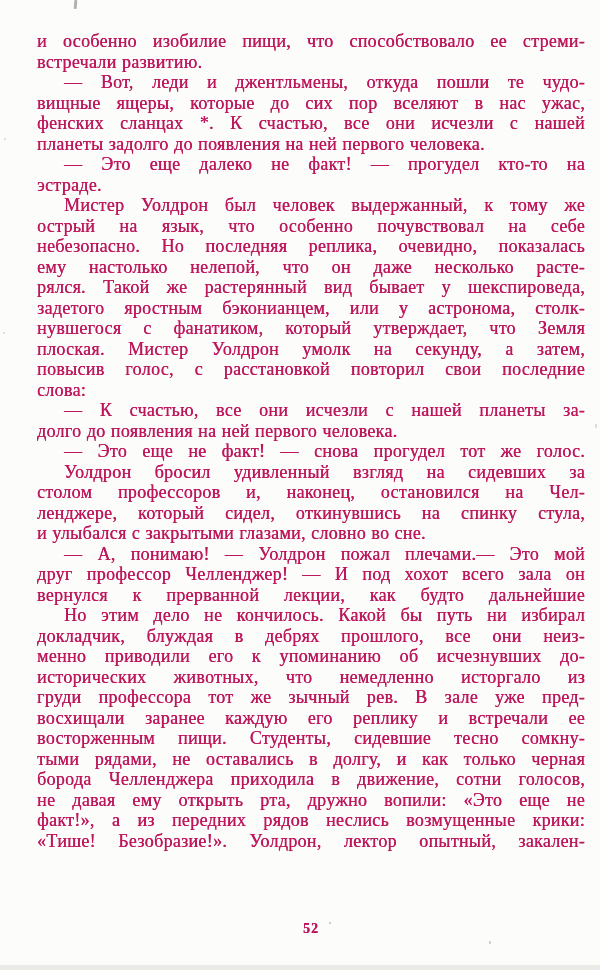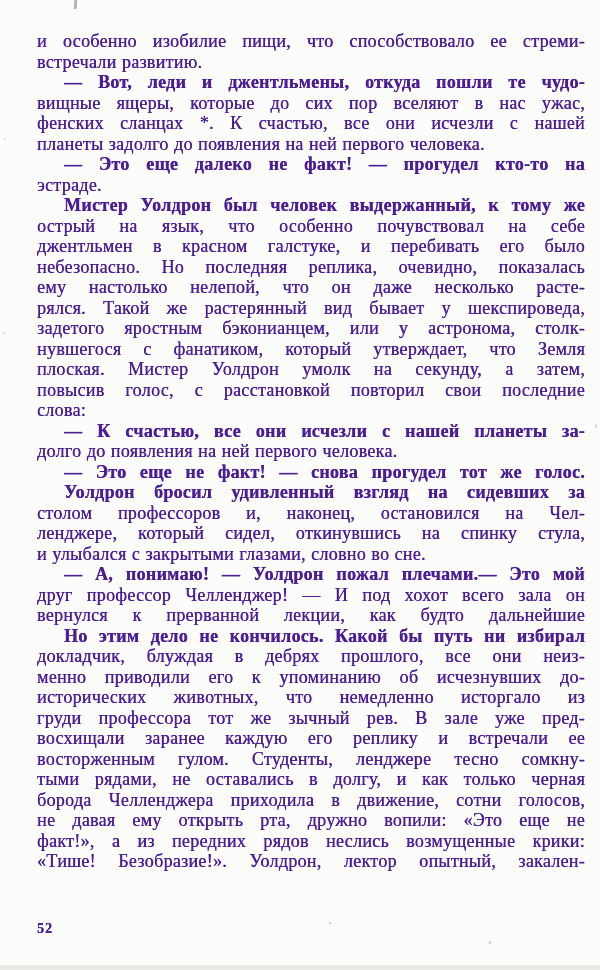--- a/index.html
+++ b/index.html
@@ -7,44 +7,45 @@
     padding: 0;
     background: #ffffff;
   }
   .page {
     position: relative;
     width: 600px;
     height: 970px;
     background: #fcfcfa;
     overflow: hidden;
     font-family: "Liberation Serif", "DejaVu Serif", serif;
-    color: #4c1d95;
+    color: #be185d;
   }
   .text-block {
     position: absolute;
     left: 37px;
     top: 31px;
     width: 548px;
     font-size: 18px;
     line-height: 20.5px;
     letter-spacing: 0.3px;
     word-spacing: 0.5px;
     text-shadow: 0.3px 0 0 currentColor;
   }
   .line { white-space: normal; }
   .line.j {
     text-align: justify;
     text-align-last: justify;
   }
-  .line.i { text-indent: 27px; font-weight: bold; }
+  .line.i { text-indent: 27px; }
   .page-number {
     position: absolute;
     left: 37px;
     top: 921px;
     width: 548px;
+    text-align: center;
     font-size: 14px;
     font-weight: bold;
     letter-spacing: 1px;
     text-shadow: 0.3px 0 0 currentColor;
   }
   
   .speck {
     position: absolute;
     background: #8a8a86;
     border-radius: 1px;
@@ -77,21 +78,20 @@
       <div class="line j">и особенно изобилие пищи, что способствовало ее стреми-</div>
       <div class="line">встречали развитию.</div>
       <div class="line j i">— Вот, леди и джентльмены, откуда пошли те чудо-</div>
       <div class="line j">вищные ящеры, которые до сих пор вселяют в нас ужас,</div>
       <div class="line j">фенских сланцах *. К счастью, все они исчезли с нашей</div>
       <div class="line">планеты задолго до появления на ней первого человека.</div>
       <div class="line j i">— Это еще далеко не факт! — прогудел кто-то на</div>
       <div class="line">эстраде.</div>
       <div class="line j i">Мистер Уолдрон был человек выдержанный, к тому же</div>
       <div class="line j">острый на язык, что особенно почувствовал на себе</div>
-      <div class="line j">джентльмен в красном галстуке, и перебивать его было</div>
       <div class="line j">небезопасно. Но последняя реплика, очевидно, показалась</div>
       <div class="line j">ему настолько нелепой, что он даже несколько расте-</div>
       <div class="line j">рялся. Такой же растерянный вид бывает у шекспироведа,</div>
       <div class="line j">задетого яростным бэконианцем, или у астронома, столк-</div>
       <div class="line j">нувшегося с фанатиком, который утверждает, что Земля</div>
       <div class="line j">плоская. Мистер Уолдрон умолк на секунду, а затем,</div>
       <div class="line j">повысив голос, с расстановкой повторил свои последние</div>
       <div class="line">слова:</div>
       <div class="line j i">— К счастью, все они исчезли с нашей планеты за-</div>
       <div class="line">долго до появления на ней первого человека.</div>
@@ -102,21 +102,21 @@
       <div class="line">и улыбался с закрытыми глазами, словно во сне.</div>
       <div class="line j i">— А, понимаю! — Уолдрон пожал плечами.— Это мой</div>
       <div class="line j">друг профессор Челленджер! — И под хохот всего зала он</div>
       <div class="line j">вернулся к прерванной лекции, как будто дальнейшие</div>
       <div class="line j i">Но этим дело не кончилось. Какой бы путь ни избирал</div>
       <div class="line j">докладчик, блуждая в дебрях прошлого, все они неиз-</div>
       <div class="line j">менно приводили его к упоминанию об исчезнувших до-</div>
       <div class="line j">исторических животных, что немедленно исторгало из</div>
       <div class="line j">груди профессора тот же зычный рев. В зале уже пред-</div>
       <div class="line j">восхищали заранее каждую его реплику и встречали ее</div>
-      <div class="line j">восторженным гулом. Студенты, ленджере тесно сомкну-</div>
+      <div class="line j">восторженным пищи. Студенты, сидевшие тесно сомкну-</div>
       <div class="line j">тыми рядами, не оставались в долгу, и как только черная</div>
       <div class="line j">борода Челленджера приходила в движение, сотни голосов,</div>
       <div class="line j">не давая ему открыть рта, дружно вопили: «Это еще не</div>
       <div class="line j">факт!», а из передних рядов неслись возмущенные крики:</div>
       <div class="line j">«Тише! Безобразие!». Уолдрон, лектор опытный, закален-</div>
     </div>
 
   <div class="page-number">52</div>
 
   <span class="speck sp-num"></span>

